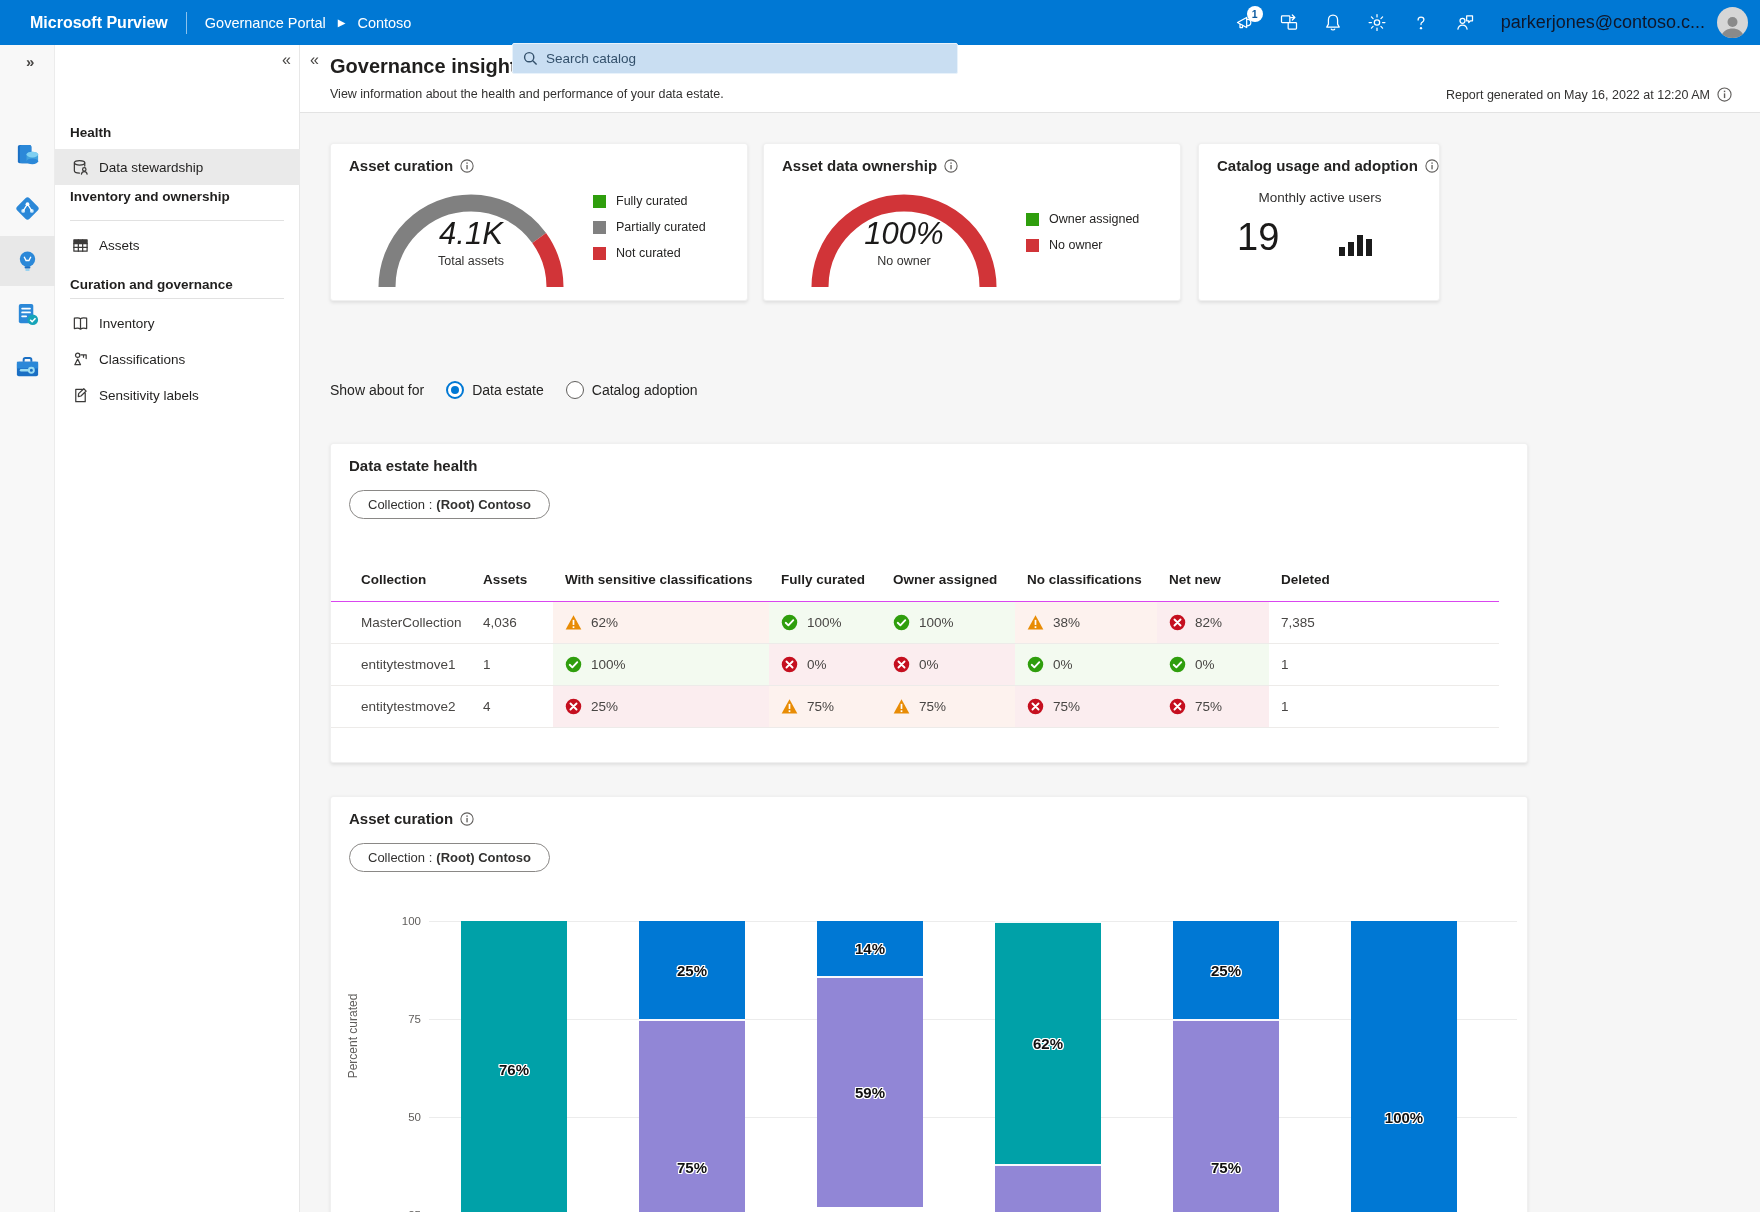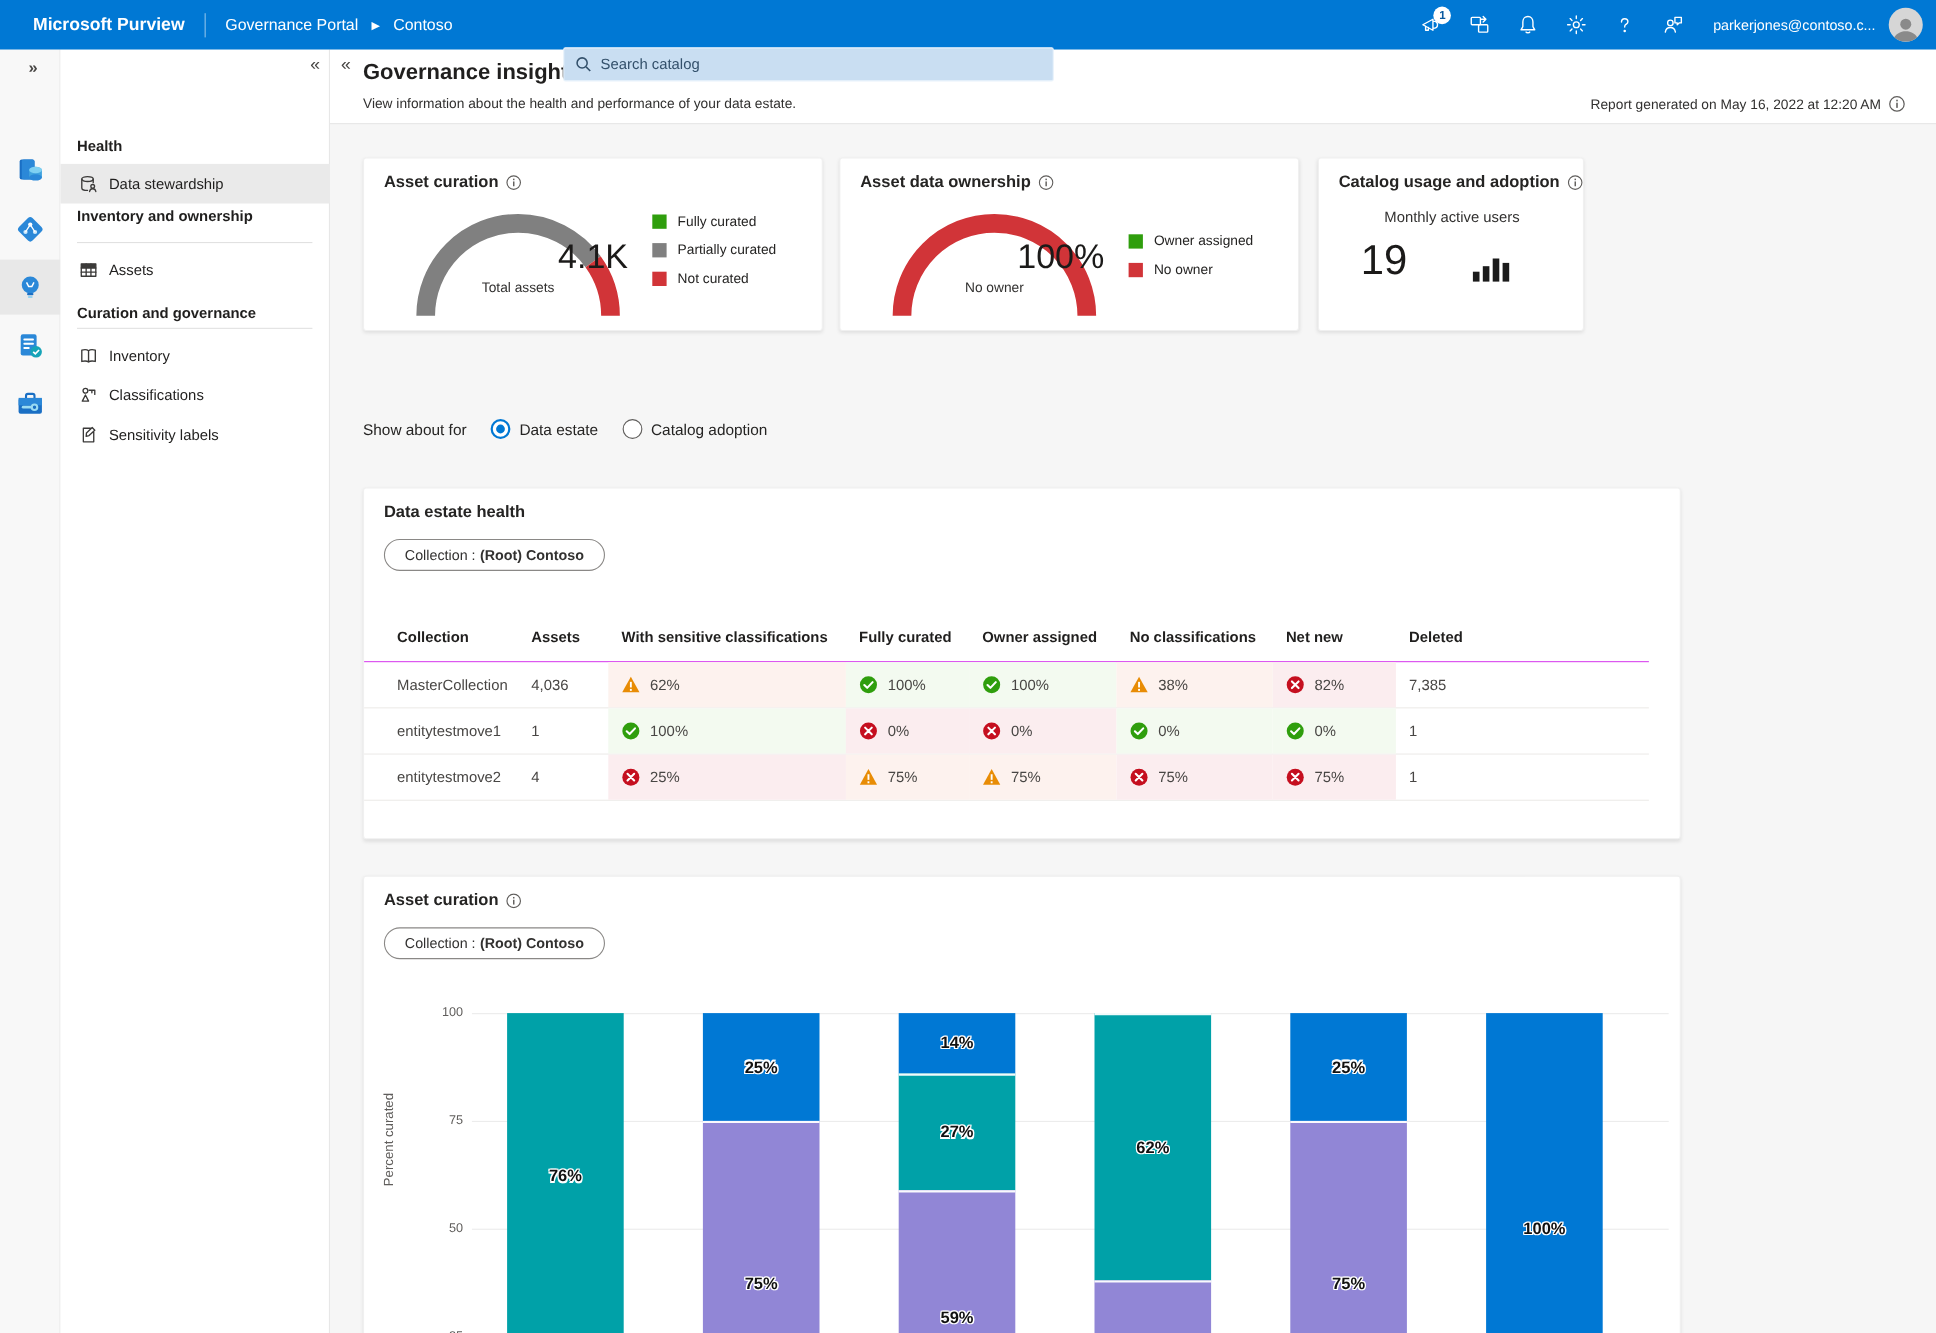--- a/index.html
+++ b/index.html
@@ -13,21 +13,21 @@
   .tb-sep { width:1px; height:22px; background:rgba(255,255,255,.55); margin:0 18px; }
   .crumb { color:#fff; font-size:14.5px; white-space:nowrap; }
   .crumb-chev { color:#fff; font-size:10px; margin:0 12px; }
   .searchbox { position:absolute; left:512px; top:7px; width:446px; height:31px; background:#c9def2; border:1px solid #e8f2fb; border-radius:2px; display:flex; align-items:center; padding:0 10px;margin-top:36px; }
   .searchbox svg { flex:0 0 auto; margin-right:8px; }
   .searchbox input { background:transparent; border:none; outline:none; width:100%; font-size:13.5px; color:#1f3a55; font-family:"Liberation Sans",sans-serif; }
   .searchbox input::placeholder { color:#33506b; opacity:1; }
   .tb-right { position:absolute; right:0; top:0; height:45px; display:flex; align-items:center; padding-right:12px; }
   .tb-icon { position:relative; width:20px; height:20px; margin-left:24px; display:flex; align-items:center; justify-content:center; cursor:pointer; }
   .tb-badge { position:absolute; top:-7px; right:-8px; min-width:16px; height:16px; background:#fff; color:#0b5aa0; border-radius:8px; font-size:10.5px; font-weight:700; display:flex; align-items:center; justify-content:center; padding:0 3px; }
-  .tb-email { color:#ffffff; font-size:13px; margin-left:26px; white-space:nowrap;text-align:center; }
+  .tb-email { color:#0f172a; font-size:18px; margin-left:26px; white-space:nowrap;text-align:center; }
   .tb-avatar { width:31px; height:31px; border-radius:50%; background:#d6d6d6; margin-left:12px; overflow:hidden; display:flex; align-items:flex-end; justify-content:center; cursor:pointer; }
 
   
   .rail { position:absolute; left:0; top:45px; width:55px; height:1167px; background:#f8f8f8; border-right:1px solid #ececec; z-index:10; }
   .rail-expand { position:absolute; left:26px; top:8px; font-size:15px; color:#484644; cursor:pointer; font-weight:700; letter-spacing:-2px; }
   .rail-item { position:absolute; left:0; width:55px; height:50px; display:flex; align-items:center; justify-content:center; cursor:pointer; }
   .rail-item.selected { background:#e8e8e8; }
 
   
   .sidebar { position:absolute; left:55px; top:45px; width:245px; height:1167px; background:#fff; border-right:1px solid #e7e7e7; z-index:10; }
@@ -45,21 +45,21 @@
   .page-sub { position:absolute; left:30px; top:42px; font-size:12.5px; color:#323130; }
   .report-note { position:absolute; right:28px; top:42px; font-size:12.5px; color:#323130; display:flex; align-items:center; gap:7px; }
 
   
   .card { position:absolute; background:#fff; border:1px solid #f0f0f0; border-radius:3px; box-shadow:0 1.6px 3.6px rgba(0,0,0,.09); }
   .card-title { position:absolute; left:18px; top:13px; font-size:15px; font-weight:700; color:#252423; display:flex; align-items:center; gap:7px; }
   #card-curation { left:330px; top:143px; width:418px; height:158px; }
   #card-ownership { left:763px; top:143px; width:418px; height:158px; }
   #card-usage { left:1198px; top:143px; width:242px; height:158px; }
   .gauge-wrap { position:absolute; left:40px; top:40px; width:200px; height:112px; }
-  .gauge-center-val { position:absolute; left:40px; top:72px; width:200px; text-align:right; font-size:31px; color:#1b1a19; }
+  .gauge-center-val { position:absolute; left:40px; top:72px; width:200px; text-align:center; font-size:31px; color:#1b1a19;font-style:italic; }
   .gauge-center-lab { position:absolute; left:40px; top:110px; width:200px; text-align:center; font-size:12.5px; color:#323130; }
   .legend { position:absolute; left:262px; top:50px; }
   #card-ownership .legend { top:68px; }
   .legend-row { display:flex; align-items:center; margin-bottom:12px; }
   .legend-sq { width:13px; height:13px; margin-right:10px; flex:0 0 auto; }
   .legend-lab { font-size:12.5px; color:#252423; white-space:nowrap; }
   .mau-label { position:absolute; left:0; top:46px; width:242px; text-align:center; font-size:13.5px; color:#323130; }
   .mau-value { position:absolute; left:38px; top:72px; font-size:38px; color:#1b1a19; }
   .mau-chart-icon { position:absolute; left:140px; top:88px; display:flex; align-items:flex-end; gap:3px; height:24px; }
   .mau-chart-icon i { display:block; width:6px; background:#1b1b1b; }
@@ -593,23 +593,20 @@
             <span class="seg-label">25%</span>
           </div>
           <div class="seg" style="background: rgb(145, 134, 214); height: 294px;">
             <span class="seg-label">75%</span>
           </div>
         </div>
         <div class="bar" style="left: 486px;">
           <div class="seg" style="background: rgb(0, 120, 212); height: 54.88px;">
             <span class="seg-label">14%</span>
           </div>
-          <div class="seg" style="background: rgb(0, 161, 168); height: 105.84px;">
-            <span class="seg-label">27%</span>
-          </div>
           <div class="seg" style="background: rgb(145, 134, 214); height: 231.28px;">
             <span class="seg-label">59%</span>
           </div>
         </div>
         <div class="bar" style="left: 664px;">
           <div class="seg" style="background: rgb(0, 120, 212); height: 0px; overflow: visible;">
             <span class="seg-label pinned">≈ 0%</span>
           </div>
           <div class="seg" style="background: rgb(0, 161, 168); height: 243.04px;">
             <span class="seg-label">62%</span>

